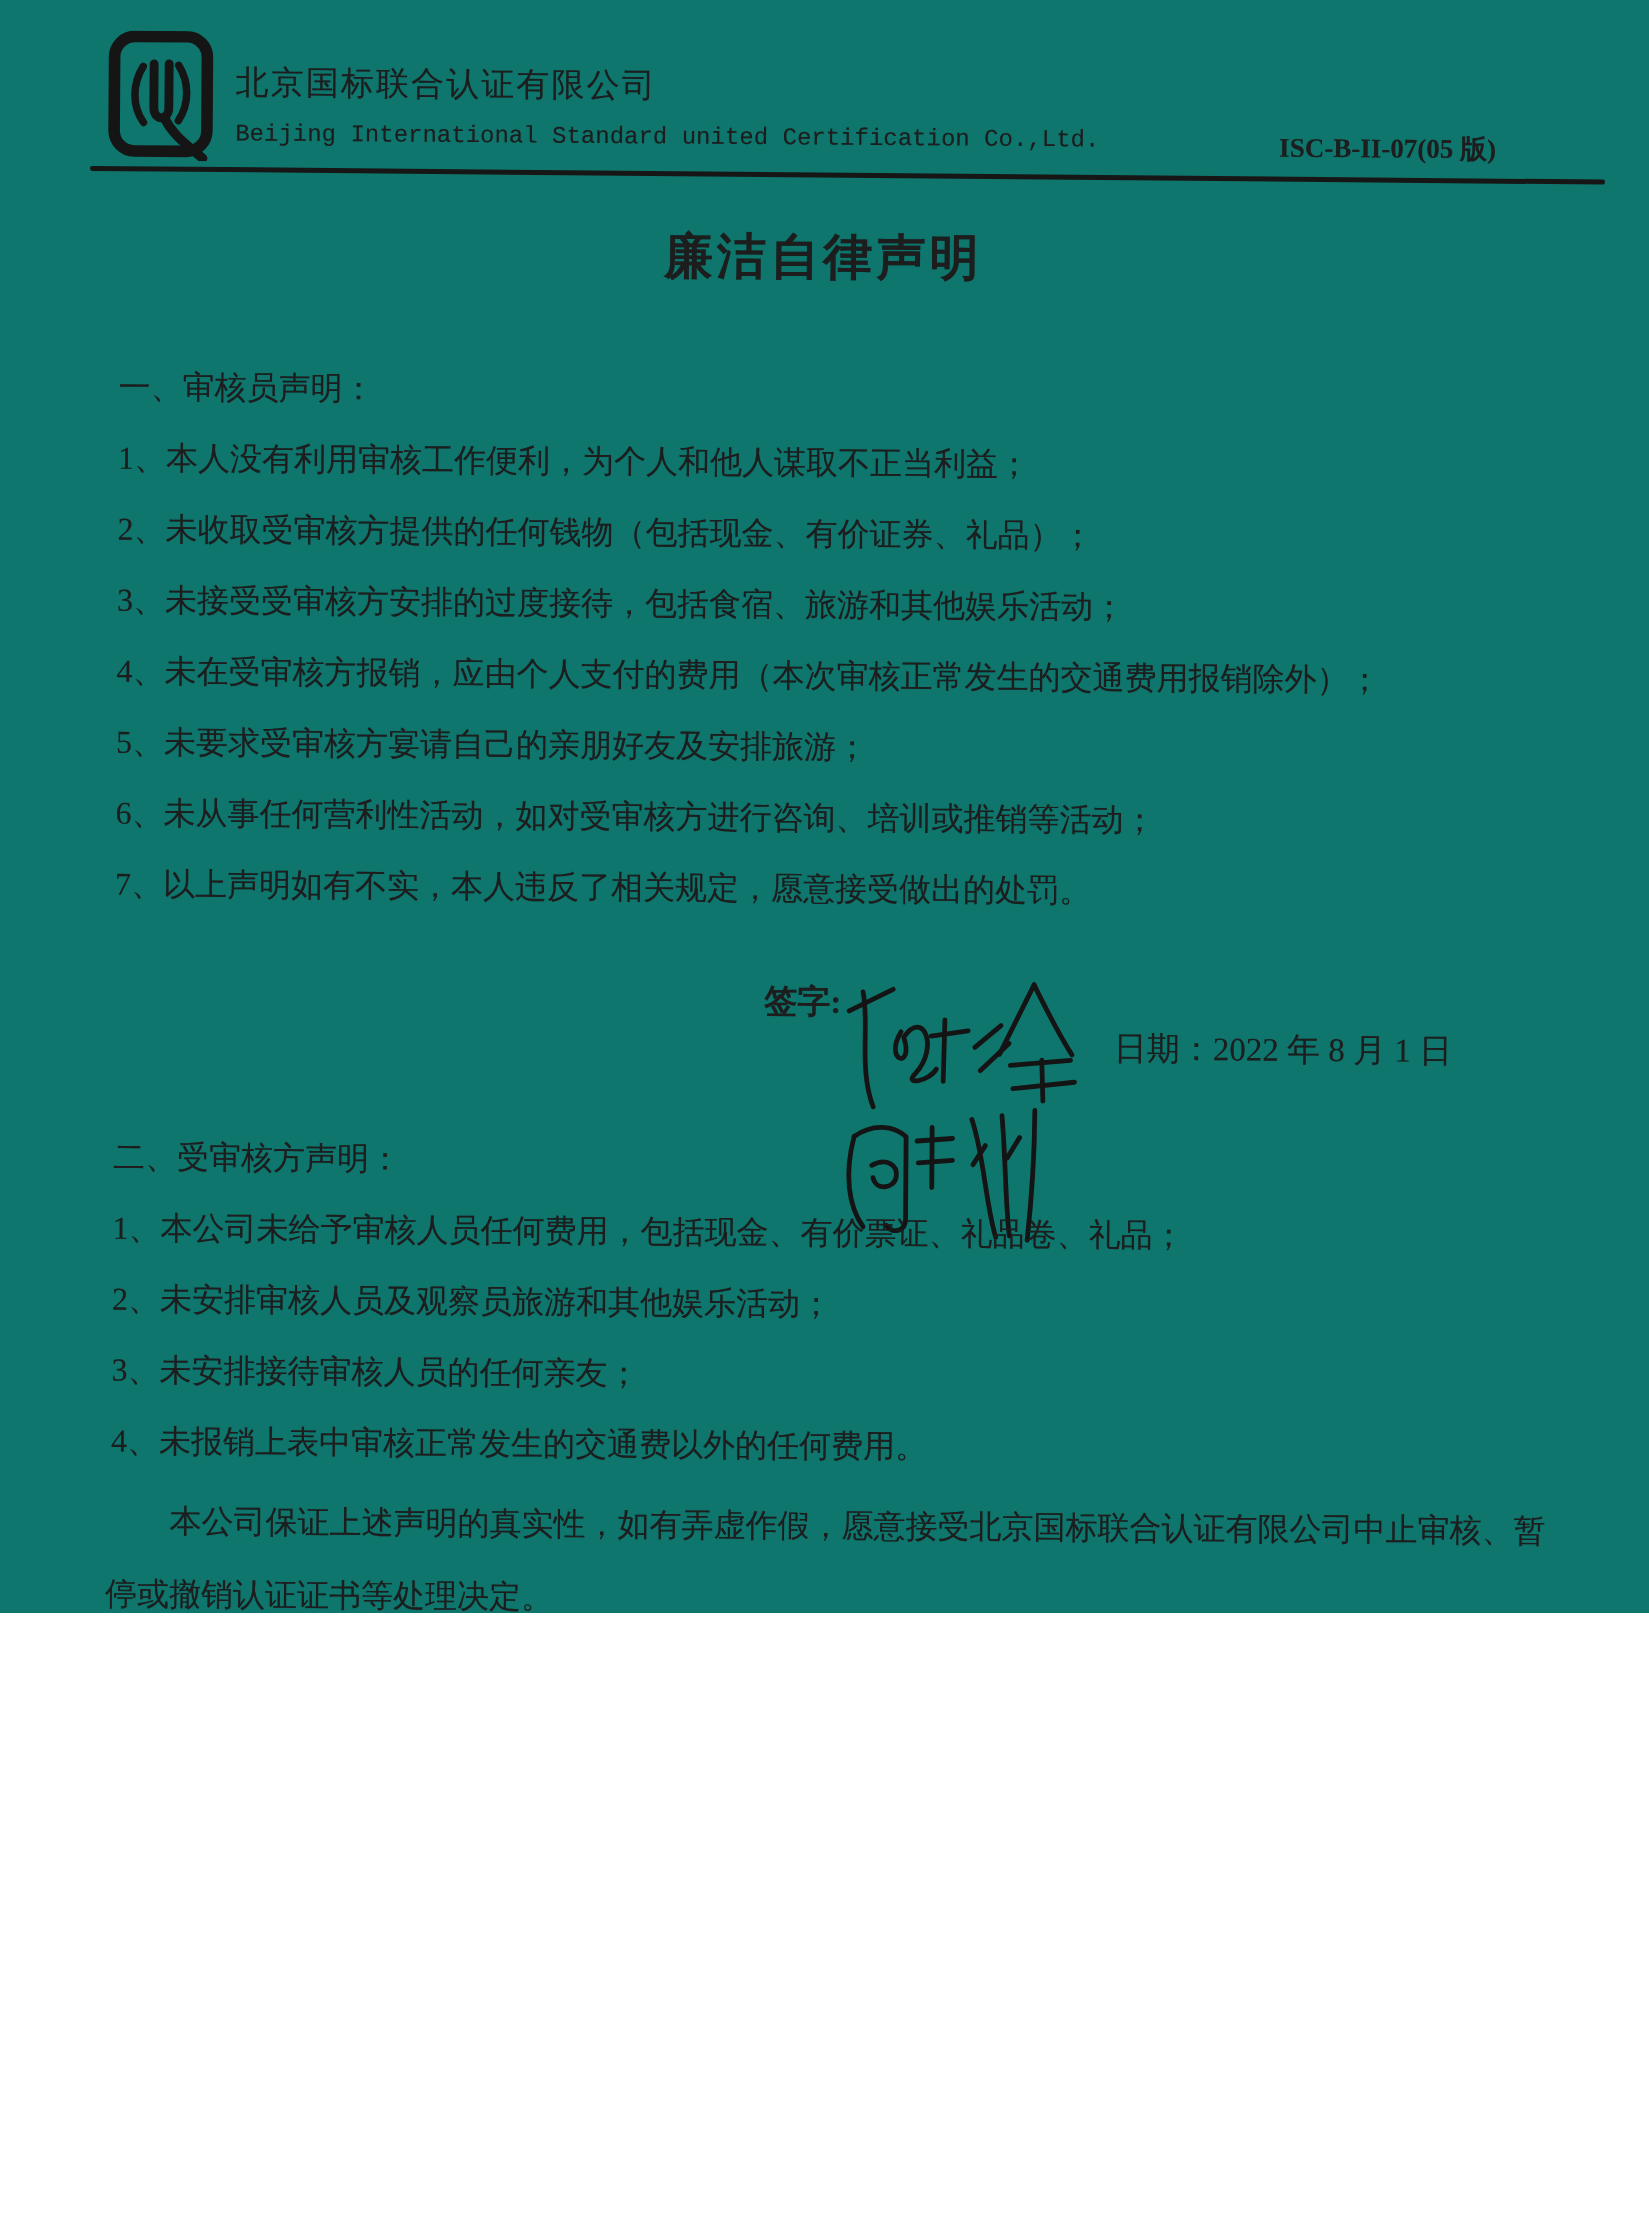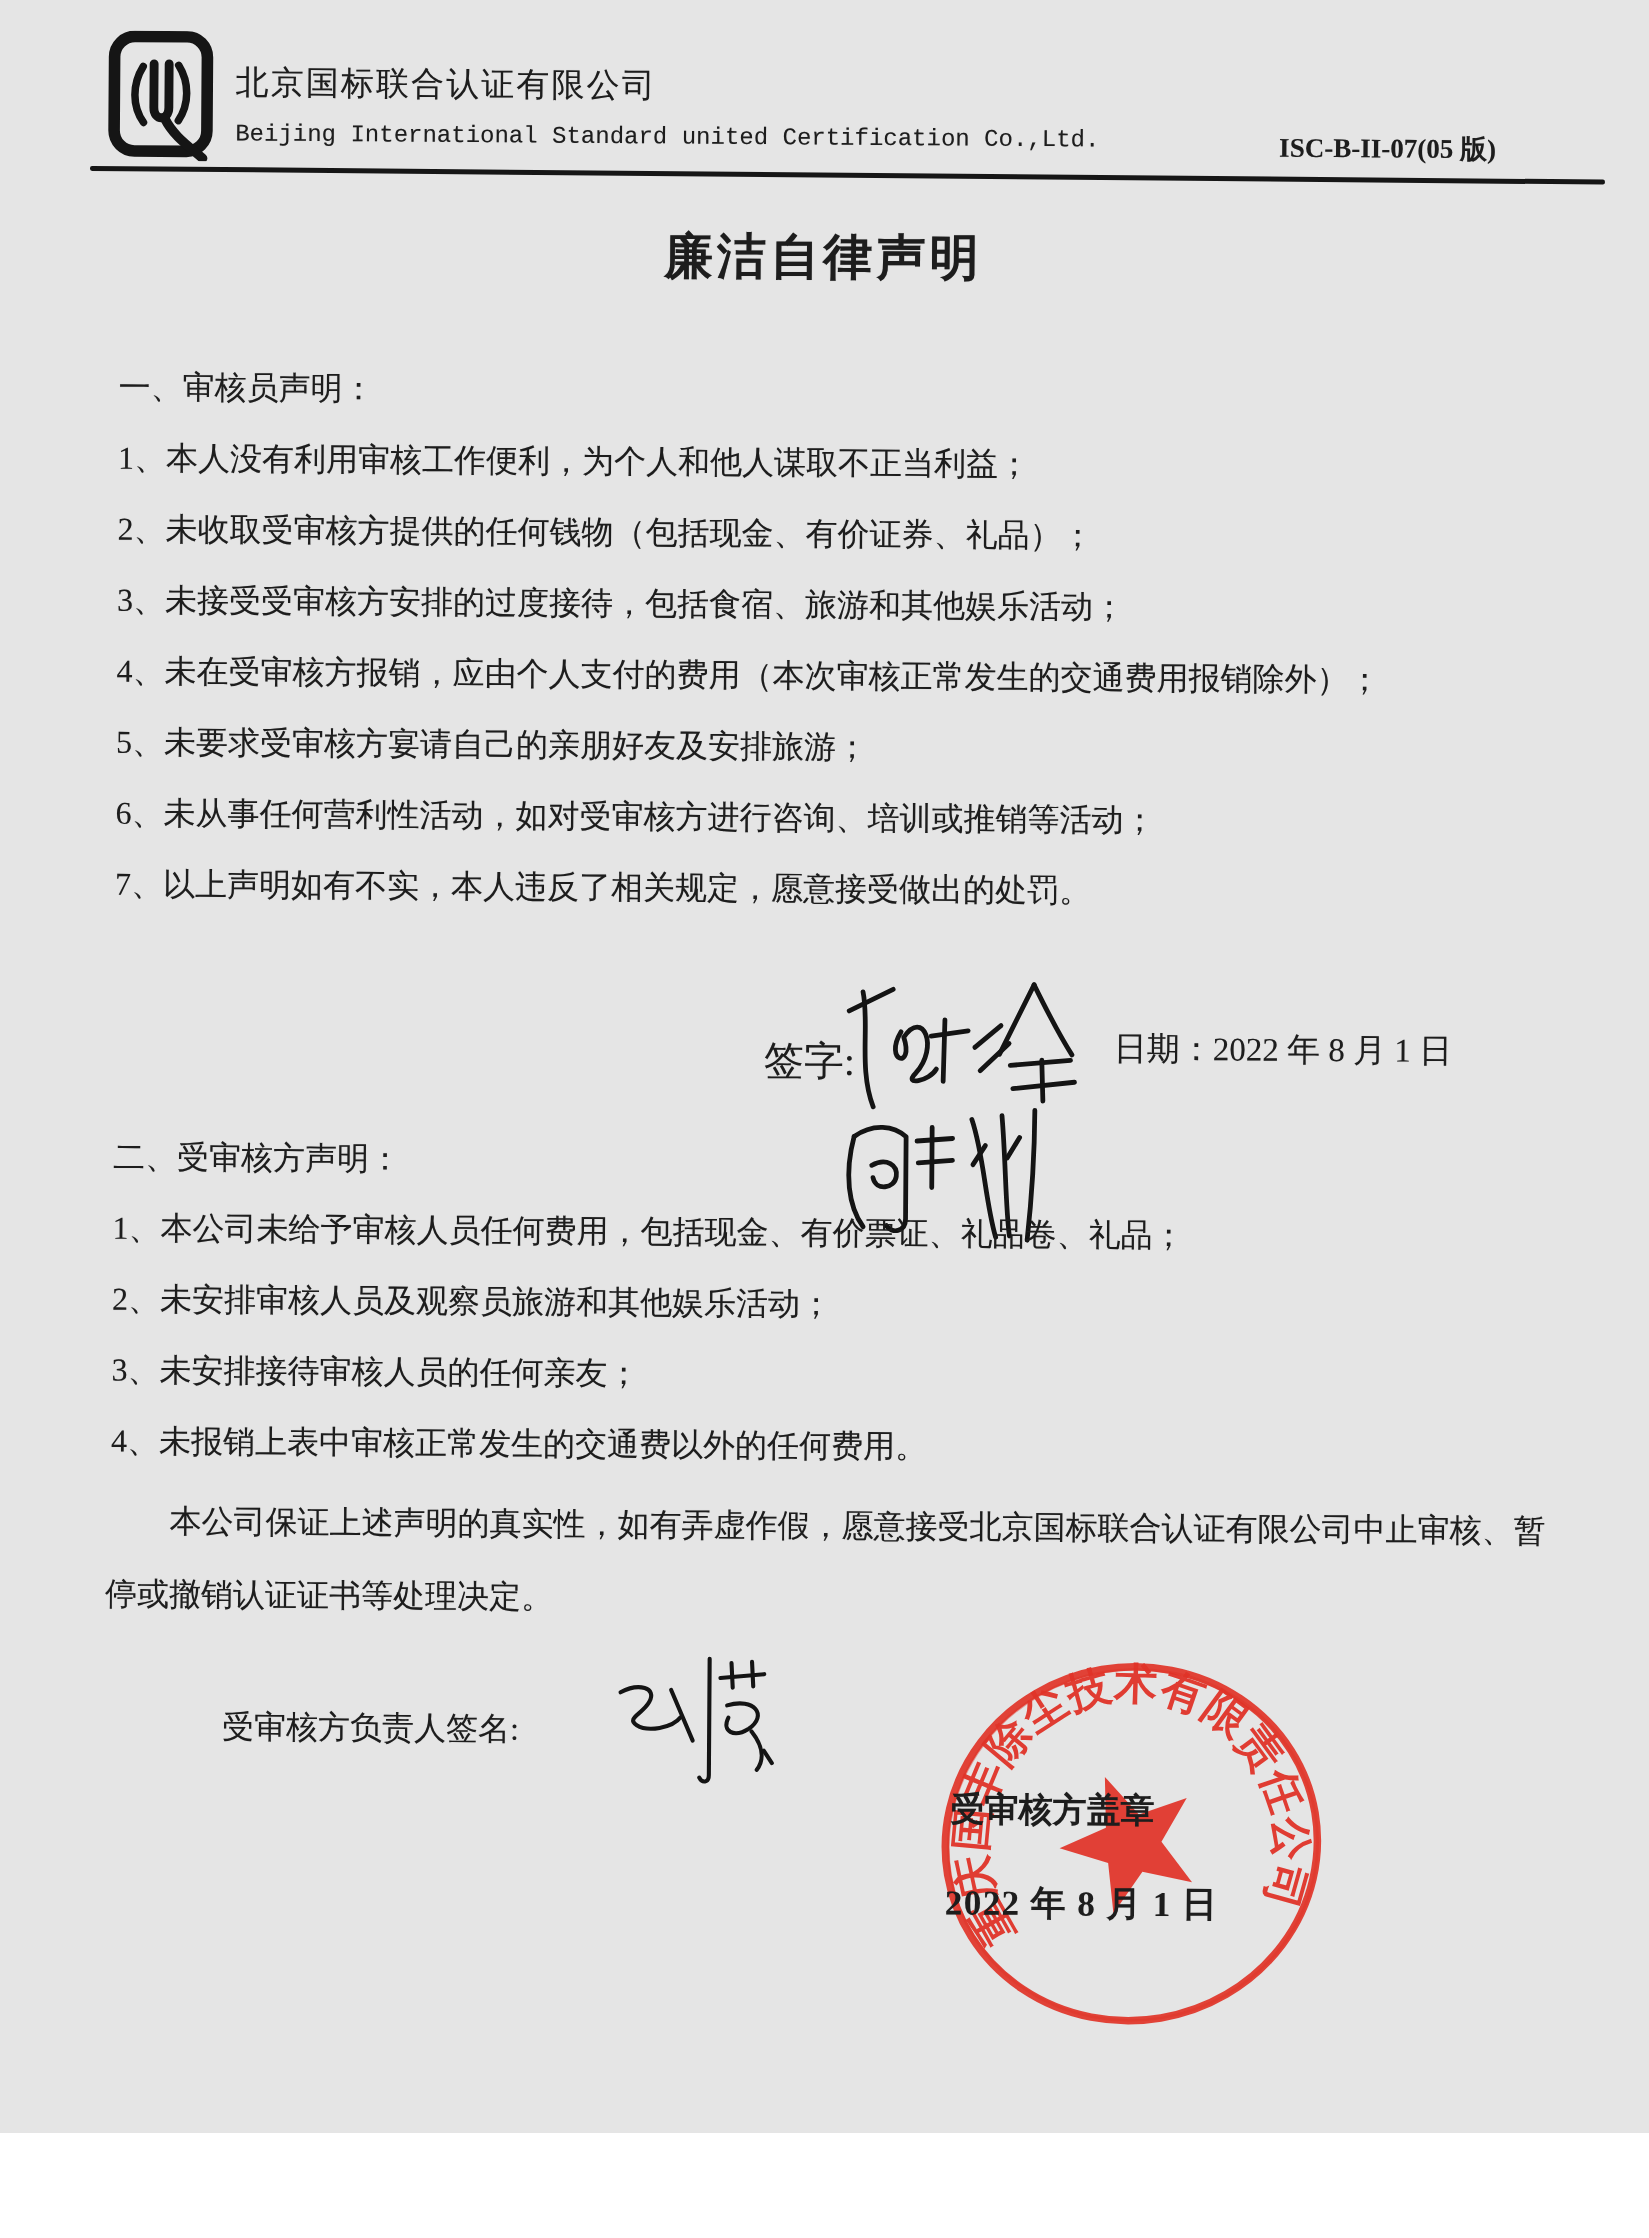--- a/index.html
+++ b/index.html
@@ -1,31 +1,31 @@
 <!DOCTYPE html>
 <html style="font-size:11px"><head>
 <meta charset="utf-8">
 <style>
   html,body{margin:0;padding:0;background:#ffffff;}
-  #page{position:relative;width:1650px;height:2133px;background:#e5e5e5;overflow:hidden;
+  #page{position:relative;width:1650px;height:1613px;background:#0f766e;overflow:hidden;
         font-family:"Liberation Serif","DejaVu Serif",serif;color:#1d1d1d;}
   #skew{position:absolute;left:0;top:0;width:100%;height:100%;transform:rotate(0.4deg);transform-origin:27px 27px;}
   .abs{position:absolute;}
   .cjk{text-shadow:0 0 0.7px rgba(0,0,0,.30);white-space:nowrap;}
   .company-cn{left:236px;top:59px;font-size:33px;letter-spacing:2.1px;}
   .company-en{left:236px;top:119px;font-size:24px;font-family:"Liberation Mono","DejaVu Sans Mono",monospace;letter-spacing:0px;}
   .doc-code{left:1280px;top:121px;font-size:27px;font-weight:600;font-family:"Liberation Serif",serif;}
   .header-rule{left:91px;top:167px;width:1515px;height:4.8px;background:#161616;transform:rotate(0.12deg);border-radius:2.1px;}
   .doc-title{left:0;right:0;top:219px;text-align:center;font-size:49px;font-weight:700;
              font-family:"DejaVu Sans","Liberation Sans",sans-serif;letter-spacing:4.1px;text-shadow:0 0 0.7px rgba(0,0,0,.45);}
   .sec{font-size:32px;line-height:71px;}
   .sec div{white-space:nowrap;}
   #sec1{left:121px;top:351px;}
   #sec2{left:121px;top:1121px;}
-  .sign-row-label{left:771px;top:1028px;font-size:40px;}
+  .sign-row-label{left:771px;top:974px;font-size:33px;font-weight:bold;}
   .date-row{left:1121px;top:1019px;font-size:33px;}
   #pledge{left:116px;top:1484px;width:1466px;font-size:32px;line-height:73px;}
   .pledge-l1{text-indent:64px;}
   .signer-label{left:234px;top:1704px;font-size:32px;}
   .stamp-wrap{left:918px;top:1610px;width:452px;height:452px;mix-blend-mode:multiply;opacity:.96;}
   .stamp-overlay-label{left:963px;top:1780px;font-size:34px;font-weight:600;}
   .stamp-overlay-date{left:958px;top:1873px;font-size:35px;font-weight:600;letter-spacing:1.4px;}
   .sig-svg{stroke:#141414;fill:none;stroke-linecap:round;stroke-linejoin:round;}
   .logo-svg{left:108px;top:30px;}
   .scan-noise{left:0;top:2228px;width:1650px;height:11px;opacity:.55;

